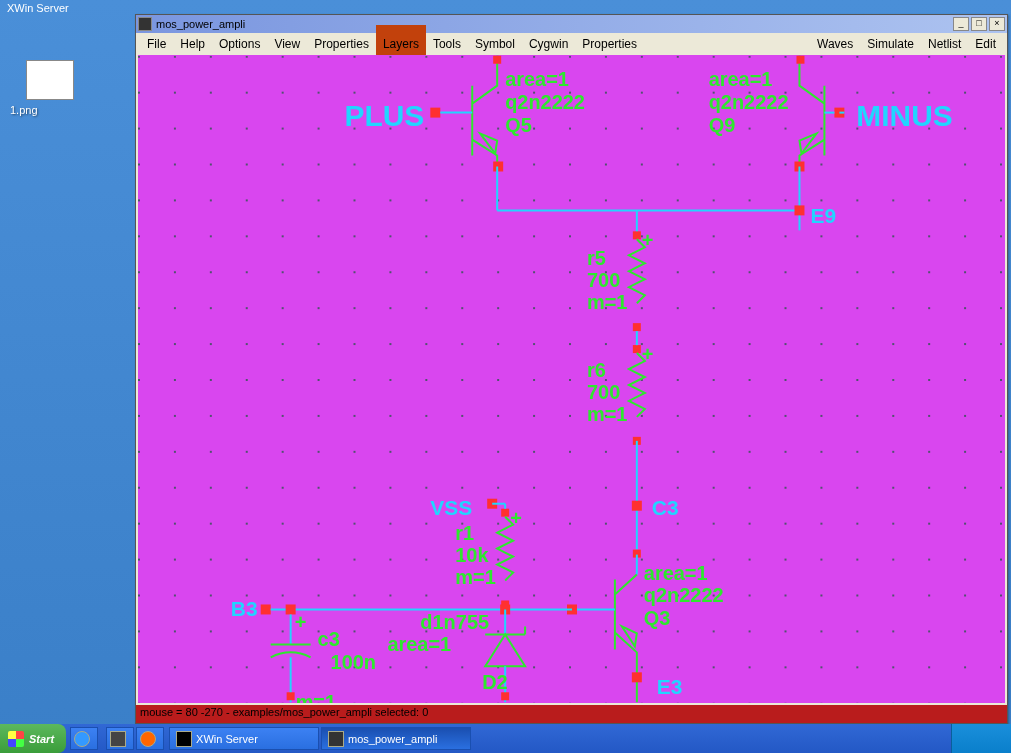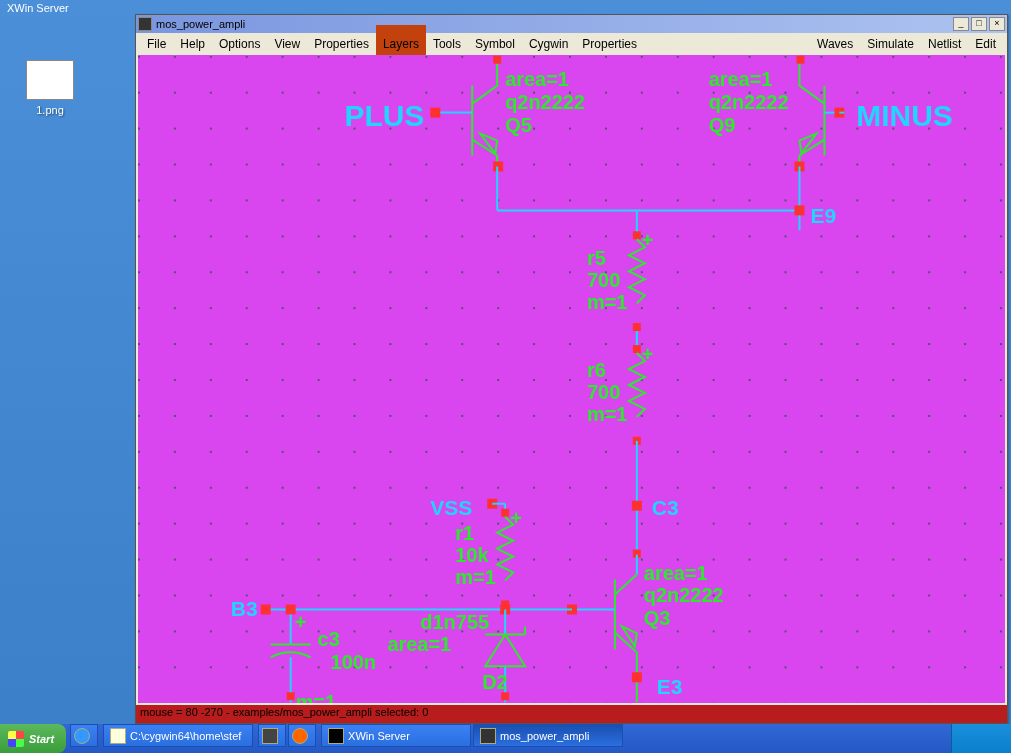--- a/index.html
+++ b/index.html
@@ -1,35 +1,35 @@
 <!DOCTYPE html>
 <html><head>
 <meta charset="utf-8">
 <style>
 *{margin:0;padding:0;box-sizing:border-box;font-family:"Tahoma",sans-serif;font-size:11px}
 body{width:1011px;height:753px;background:linear-gradient(to bottom,#4a8fd8,#3a7fc8);overflow:hidden;position:relative}
 .desktop{position:absolute;top:0;left:0;width:1011px;height:724px}
-.desktop-icon{position:absolute;width:80px;text-align:center;color:white}
+.desktop-icon{position:absolute;width:80px;color:white}
 .desktop-icon .ic{width:48px;height:40px;margin:0 auto 4px;background:#fff;border:1px solid #888}
 .desktop-icon .ic.vbox{background:linear-gradient(#5ab,#357);border-radius:6px;border:none}
 .desktop-icon .lbl{text-shadow:1px 1px 2px rgba(0,0,0,.5)}
 .xwin-title{position:absolute;top:0;left:3px;color:#fff;padding:2px 4px;font-size:11px}
 .app-window{position:absolute;top:14px;left:135px;width:873px;height:710px;background:#ece9d8;border:1px solid #555;box-shadow:1px 1px 2px rgba(0,0,0,.3)}
 .titlebar{height:18px;background:linear-gradient(to right,#7a96df,#adc3f0);display:flex;align-items:center;padding:0 2px;color:#000}
 .titlebar .t-icon{width:14px;height:14px;background:#333;margin-right:4px;border:1px solid #888}
 .titlebar .t-text{flex:1;font-size:11px;color:#000}
 .titlebar .wbtn{width:16px;height:14px;background:#ece9d8;border:1px solid #888;margin-left:2px;font-size:9px;text-align:center;line-height:11px;cursor:pointer}
 .menubar{height:22px;background:#ece9d8;display:flex;align-items:center;padding:0 4px}
 .menubar .mitem{padding:12px 7px;cursor:pointer;font-size:12px}
 .menubar .mitem.active{background:#c2410c}
 .menubar .spacer{flex:1}
 .canvas{position:absolute;top:40px;left:2px;right:2px;bottom:20px;background:#d946ef;overflow:hidden}
 .canvas svg{width:100%;height:100%}
 .statusbar{position:absolute;bottom:0;left:0;right:0;height:18px;background:#b91c1c;padding:1px 4px;font-size:12px;display:flex;}
-.taskbar{position:absolute;bottom:0;left:0;width:1011px;height:29px;background:linear-gradient(to bottom,#3168d5,#2358c5);display:flex;align-items:flex-start}
+.taskbar{position:absolute;bottom:0;left:0;width:1011px;height:29px;background:linear-gradient(to bottom,#3168d5,#2358c5);display:flex;align-items:center}
 .start-btn{height:29px;padding:0 12px 0 8px;background:linear-gradient(to bottom,#5cb85c,#3a9d3a);color:#fff;font-weight:bold;font-style:italic;display:flex;align-items:center;cursor:pointer;border-radius:0 8px 8px 0}
 .start-btn .win-icon{width:16px;height:16px;margin-right:5px;background:conic-gradient(#f44 0 25%,#4f4 25% 50%,#44f 50% 75%,#ff4 75% 100%);border-radius:2px}
 .task-item{height:23px;margin:0 1px;padding:0 6px;background:linear-gradient(to bottom,#3c81f3,#2a6fe0);color:#fff;display:flex;align-items:center;cursor:pointer;border:1px solid #1a4fb0;font-size:11px;min-width:20px}
 .task-item.wide{min-width:150px}
 .task-item.active{background:linear-gradient(to bottom,#1a4fb0,#2a6fe0)}
 .task-item .ti-icon{width:16px;height:16px;margin-right:4px;background:#ffd;border:1px solid #aa8}
 .ql{display:flex;margin:0 3px}
 .ql .task-item{min-width:22px;padding:0 3px}
 .systray{margin-left:auto;width:60px;height:29px;background:linear-gradient(to bottom,#1a8fdb,#0a7fcb);border-left:1px solid #0a5f9b}
 
@@ -217,24 +217,20 @@
 <div class="taskbar">
   <div class="start-btn">
     <div class="win-icon"></div>
     <span>Start</span>
   </div>
   <div class="ql">
     <div class="task-item">
         <div class="ti-icon" style="background:#39f;border-radius:50%"></div>
       </div>
   </div>
-  <div class="task-item wide">
-      <div class="ti-icon"></div>
-      <span>C:\cygwin64\home\stef</span>
-    </div>
   <div class="ql">
     <div class="task-item">
         <div class="ti-icon" style="background:#444"></div>
       </div>
     <div class="task-item">
         <div class="ti-icon" style="background:#f60;border-radius:50%"></div>
       </div>
   </div>
   <div class="task-item wide">
       <div class="ti-icon" style="background:#000;color:#fff"></div>

